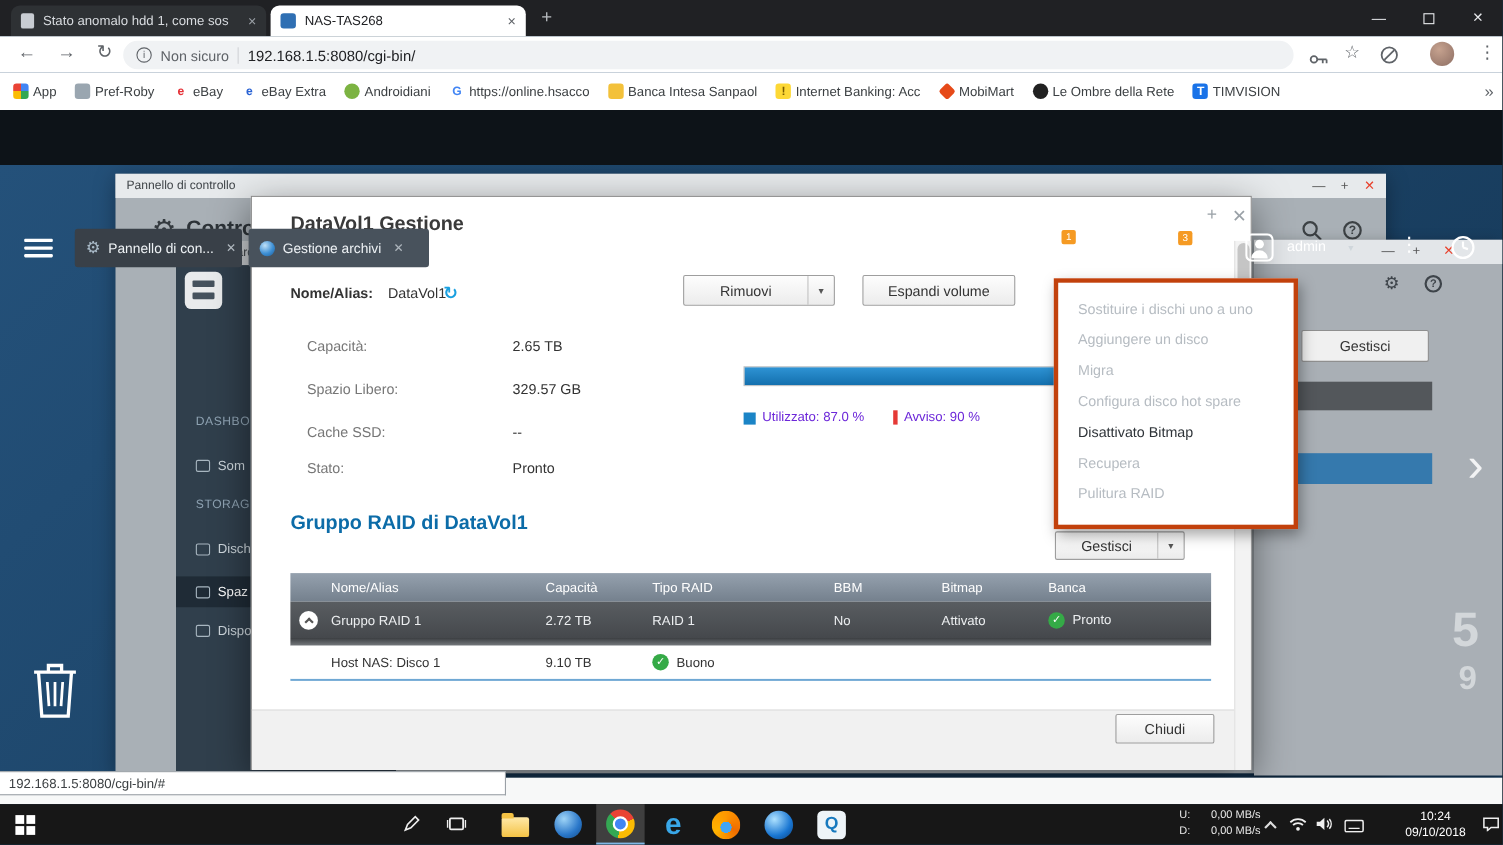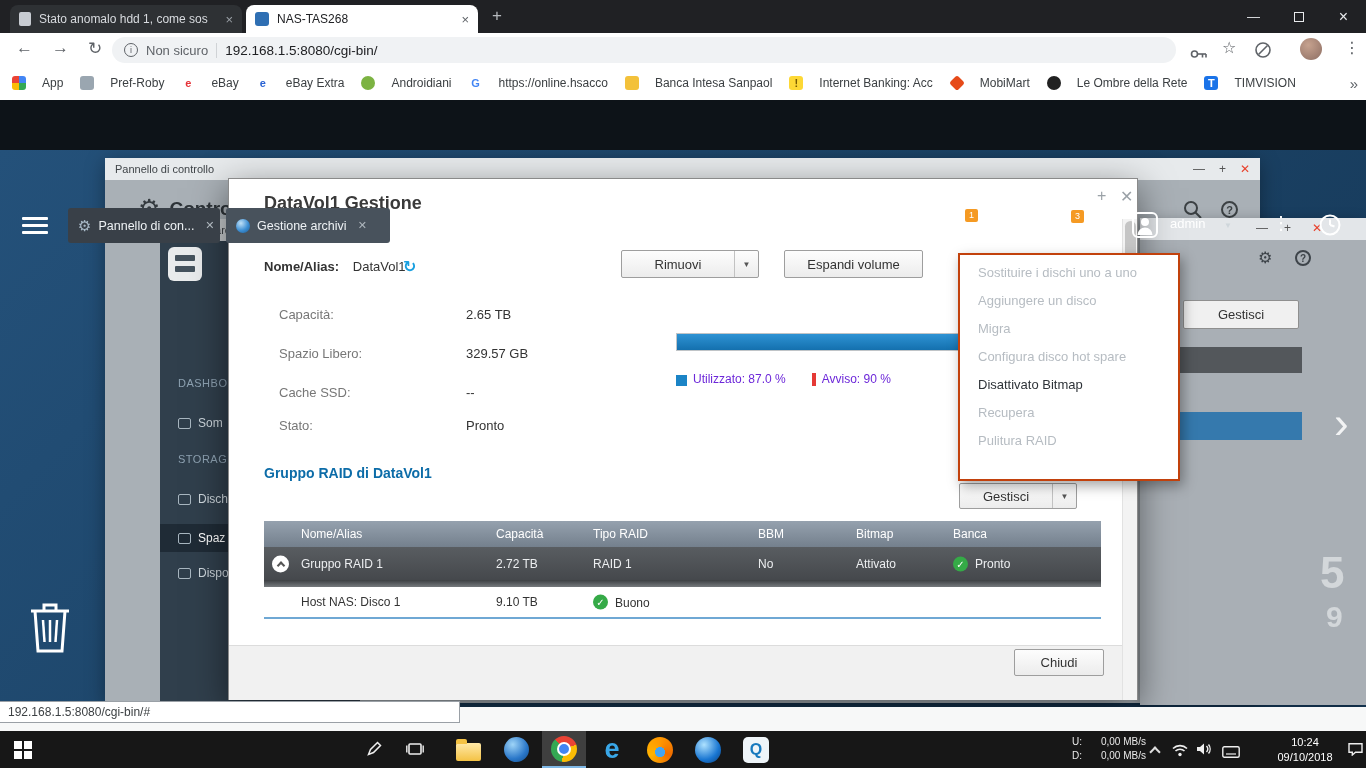--- a/index.html
+++ b/index.html
@@ -26,21 +26,21 @@
   
   .toolbar{position:absolute;left:0;top:33px;width:100%;height:33px;background:#fff;z-index:20}
   .navic{position:absolute;top:5px;font-size:17px;color:#5f6368}
   .omni{position:absolute;left:112px;top:4px;width:1064px;height:26px;border-radius:13px;background:#f0f2f4;display:flex;align-items:center;padding:0 12px;gap:8px}
   .infoc{width:14px;height:14px;border:1.5px solid #5f6368;border-radius:50%;color:#5f6368;font-size:9px;display:flex;align-items:center;justify-content:center;flex:0 0 auto}
   .sec-label{color:#5f6368;font-size:13px;white-space:nowrap}
   .omni-div{width:1px;height:15px;background:#d0d3d6}
   .url{color:#202124;font-size:13.5px;white-space:nowrap}
   
   .bmbar{position:absolute;left:0;top:66px;width:100%;height:34px;background:#fff;display:flex;align-items:center;padding-left:12px;gap:17px;font-size:12px;color:#3c4043;z-index:20}
-  .bm{display:flex;align-items:center;gap:16px;white-space:nowrap}
+  .bm{display:flex;align-items:center;gap:4px;white-space:nowrap}
   .bmi{width:14px;height:14px;border-radius:3px;display:flex;align-items:center;justify-content:center;font-size:11px;font-weight:bold;flex:0 0 auto}
   .bm-ovf{position:absolute;right:8px;color:#5f6368;font-size:15px}
   
   .nheader{position:absolute;left:0;top:100px;width:100%;height:50px;background:#0d1318;z-index:15}
   .ham{position:absolute;left:22px;top:117px}
   .ham div{width:26px;height:3px;background:#fff;margin-bottom:4px;border-radius:1px}
   .ntab{position:absolute;top:108px;height:35px;border-radius:3px;display:flex;align-items:center;padding:0 10px;color:#eef2f5;font-size:12.5px;gap:7px;white-space:nowrap}
   .ntab .x{color:#aeb6bd;font-size:11px;margin-left:4px}
   .gearg{color:#a9bac8;font-size:15px;line-height:1}
   .sphere{width:14px;height:14px;border-radius:50%;background:radial-gradient(circle at 35% 30%,#bfe0f7,#3d8fd4 55%,#1c5a92)}
@@ -94,42 +94,42 @@
   .btn .lab{flex:1;text-align:center;white-space:nowrap;padding:0 6px}
   .btn .bcaret{width:24px;height:100%;border-left:1px solid #c2c2c2;display:flex;align-items:center;justify-content:center;font-size:8px;color:#555}
   .stat{position:absolute;left:0;height:18px;font-size:13px}
   .stat .sl{position:absolute;left:50px;color:#777;white-space:nowrap}
   .stat .sv{position:absolute;left:237px;color:#333;white-space:nowrap}
   .usage-bar{position:absolute;left:447px;top:154px;width:425px;height:18px;background:#d9dcdf;border:1px solid #c0c4c7}
   .usage-fill{height:100%;background:linear-gradient(#2e93d4,#1470ae)}
   .legend{position:absolute;left:447px;top:193px;display:flex;align-items:flex-end;font-size:12px;color:#6d28d9}
   .sw-b{width:11px;height:11px;background:#1b84c6;margin-right:6px}
   .sw-r{width:4px;height:13px;background:#e53935;margin-left:26px;margin-right:6px}
-  .raid-title{position:absolute;left:35px;top:286px;font-size:14px;font-weight:bold;color:#0c6ca8}
+  .raid-title{position:absolute;left:35px;top:286px;font-size:18px;font-weight:bold;color:#0c6ca8}
   .rtable{position:absolute;left:35px;top:342px;width:837px}
   .thead{position:relative;height:26px;background:linear-gradient(#95a1ae,#74808d)}
   .tc{position:absolute;top:50%;transform:translateY(-50%);font-size:12px;white-space:nowrap}
   .thead .tc{color:#fff;font-weight:normal}
   .tc1{left:37px}.tc2{left:232px}.tc3{left:329px}.tc4{left:494px}.tc5{left:592px}.tc6{left:689px}
   .trow{position:relative}
   .trow.group{height:33px;background:linear-gradient(#595d61,#45484c);color:#eceef0}
   .rowgap{height:7px;background:linear-gradient(#3c3f42,#75797d)}
   .trow.disk{height:30px;background:#fff;color:#333}
   .tbl-accent{height:2px;background:#6fa8d4}
   .expander{position:absolute;left:8px;top:50%;transform:translateY(-50%);width:17px;height:17px;background:#fff;border-radius:50%;display:flex;align-items:center;justify-content:center}
   .chev-up{width:6px;height:6px;border-left:2px solid #555;border-top:2px solid #555;transform:rotate(45deg);margin-top:3px}
   .okc{display:inline-flex;width:15px;height:15px;border-radius:50%;background:#35aa47;color:#fff;font-size:10px;align-items:center;justify-content:center;font-style:normal;margin-right:7px;flex:0 0 auto}
   .stat-cell{display:flex;align-items:center}
   .stat-cell em{font-style:normal}
   .dlg-footer{position:absolute;left:0;top:466px;width:100%;height:55px;background:#f1f1f1;border-top:1px solid #dcdcdc}
   .close-btn{position:absolute;left:785px;top:470px;width:90px;height:27px}
   .dlg-scroll{position:absolute;left:893px;top:40px;width:15px;height:481px;background:#f3f3f3;border-left:1px solid #e2e2e2}
   .dlg-thumb{position:absolute;left:2px;top:2px;width:11px;height:228px;background:#c5c5c5;border-radius:6px}
   
-  .ctx-menu{position:absolute;left:958px;top:253px;width:222px;height:228px;background:#fff;border:2px solid #c2410c;box-shadow:3px 5px 12px rgba(0,0,0,.35);padding-top:4px;z-index:60}
+  .ctx-menu{position:absolute;left:958px;top:253px;width:222px;height:228px;background:#fff;border:4px solid #c2410c;box-shadow:3px 5px 12px rgba(0,0,0,.35);padding-top:10px;z-index:60}
   .mi{height:28px;line-height:28px;padding-left:18px;font-size:13px;color:#b6bcc2;white-space:nowrap}
   .mi.on{color:#2e3338}
   
   .pagestrip{position:absolute;left:0;top:707px;width:100%;height:24px;background:#f7f8f8;z-index:8}
   .statusbubble{position:absolute;left:0;top:701px;width:460px;height:22px;background:#fff;border:1px solid #9aa0a6;border-left:none;font-size:12px;color:#3c4043;line-height:20px;padding-left:8px;z-index:9}
   
   .taskbar{position:absolute;left:0;top:731px;width:100%;height:37px;background:#171717;z-index:10}
   .wflag{position:absolute;left:14px;top:10px;width:18px;height:18px;display:grid;grid-template-columns:8px 8px;grid-template-rows:8px 8px;gap:2px}
   .wflag i{background:#fff;display:block}
   .tsearch{position:absolute;left:44px;top:3px;width:312px;height:31px;background:#f4f4f4;border:1px solid #7a7a7a;display:flex;align-items:center}

